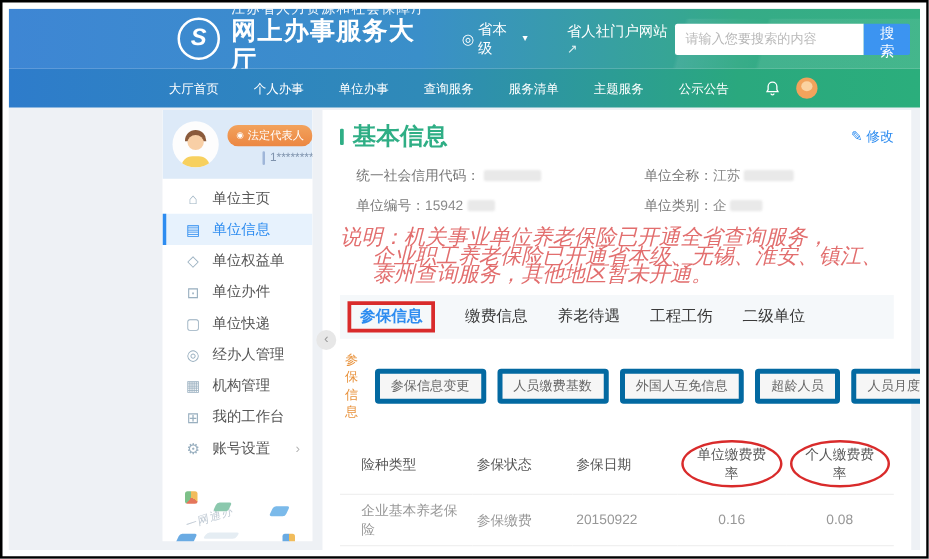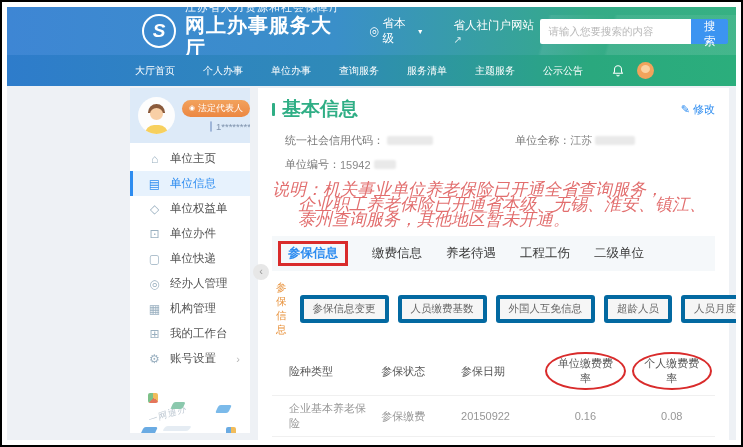--- a/index.html
+++ b/index.html
@@ -242,20 +242,25 @@
           <div class="fld">
             <span class="lab">单位全称：</span>
             <span>江苏</span>
             <span class="redact w40"></span>
           </div>
           <div class="fld">
             <span class="lab">单位编号：</span>
             <span>15942</span>
             <span class="redact w22"></span>
           </div>
+          <div class="fld">
+            <span class="lab">单位类别：</span>
+            <span>企</span>
+            <span class="redact w26"></span>
+          </div>
         </div>
 
         <div class="notice">
           <div class="l1">说明：机关事业单位养老保险已开通全省查询服务，</div>
           <div class="l2">企业职工养老保险已开通省本级、无锡、淮安、镇江、泰州查询服务，其他地区暂未开通。</div>
         </div>
 
         <div class="tabstrip">
           <span class="tab-redbox">
             <span class="tab active">参保信息</span>

